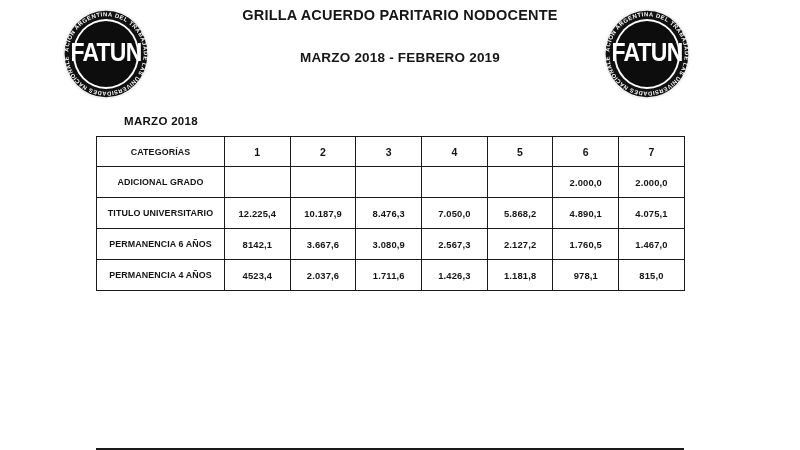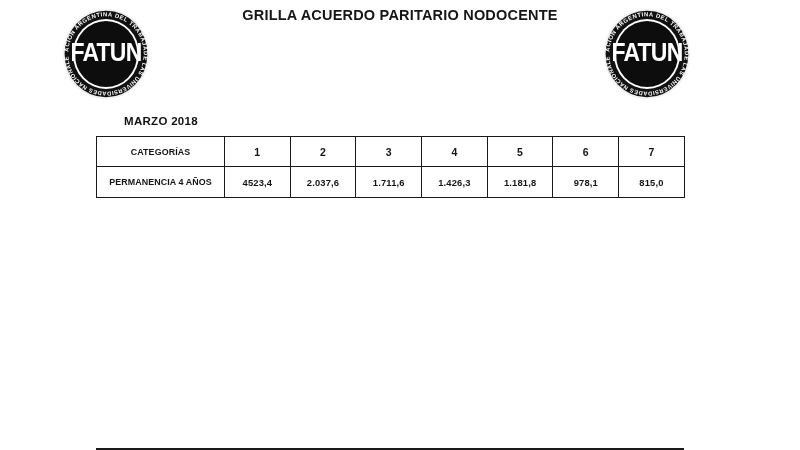--- a/index.html
+++ b/index.html
@@ -148,20 +148,21 @@
       </text>
       <text font-family="'Liberation Sans', sans-serif" font-size="6.2" font-weight="bold" fill="#ffffff" letter-spacing="0.5">
         <textPath href="#ringBotL" startOffset="50%" text-anchor="middle">DE LAS UNIVERSIDADES NACIONALES</textPath>
       </text>
       <text x="50" y="57" text-anchor="middle" font-family="'Liberation Sans', sans-serif" font-size="25" font-weight="bold" fill="#ffffff" letter-spacing="-0.8" transform="scale(1,1.15) translate(0,-7)">FATUN</text>
     </svg>
   </div>
 
   <div class="title-block">
     <div class="doc-title">GRILLA ACUERDO PARITARIO NODOCENTE</div>
+    <div class="doc-subtitle">MARZO 2018 - FEBRERO 2019</div>
   </div>
 
   <div class="logo logo-right">
     <svg viewBox="0 0 100 100" xmlns="http://www.w3.org/2000/svg">
       <defs>
         <path id="ringTopR" d="M 50,50 m -41,0 a 41,41 0 1,1 82,0" fill="none"></path>
         <path id="ringBotR" d="M 50,50 m 41,0 a 41,41 0 1,1 -82,0" fill="none"></path>
       </defs>
       <ellipse cx="50" cy="50" rx="47" ry="49" fill="#f2f2f2"></ellipse>
       <ellipse cx="50" cy="50" rx="45" ry="47" fill="#111111"></ellipse>
@@ -197,20 +198,50 @@
           <td class="cat">CATEGORÍAS</td>
           <td class="col-head">1</td>
           <td class="col-head">2</td>
           <td class="col-head">3</td>
           <td class="col-head">4</td>
           <td class="col-head">5</td>
           <td class="col-head">6</td>
           <td class="col-head">7</td>
         </tr>
         <tr>
+          <td class="cat">ADICIONAL GRADO</td>
+          <td class="val"></td>
+          <td class="val"></td>
+          <td class="val"></td>
+          <td class="val"></td>
+          <td class="val"></td>
+          <td class="val">2.000,0</td>
+          <td class="val">2.000,0</td>
+        </tr>
+        <tr>
+          <td class="cat">TITULO UNIVERSITARIO</td>
+          <td class="val">12.225,4</td>
+          <td class="val">10.187,9</td>
+          <td class="val">8.476,3</td>
+          <td class="val">7.050,0</td>
+          <td class="val">5.868,2</td>
+          <td class="val">4.890,1</td>
+          <td class="val">4.075,1</td>
+        </tr>
+        <tr>
+          <td class="cat">PERMANENCIA 6 AÑOS</td>
+          <td class="val">8142,1</td>
+          <td class="val">3.667,6</td>
+          <td class="val">3.080,9</td>
+          <td class="val">2.567,3</td>
+          <td class="val">2.127,2</td>
+          <td class="val">1.760,5</td>
+          <td class="val">1.467,0</td>
+        </tr>
+        <tr>
           <td class="cat">PERMANENCIA 4 AÑOS</td>
           <td class="val">4523,4</td>
           <td class="val">2.037,6</td>
           <td class="val">1.711,6</td>
           <td class="val">1.426,3</td>
           <td class="val">1.181,8</td>
           <td class="val">978,1</td>
           <td class="val">815,0</td>
         </tr>
       </tbody>

